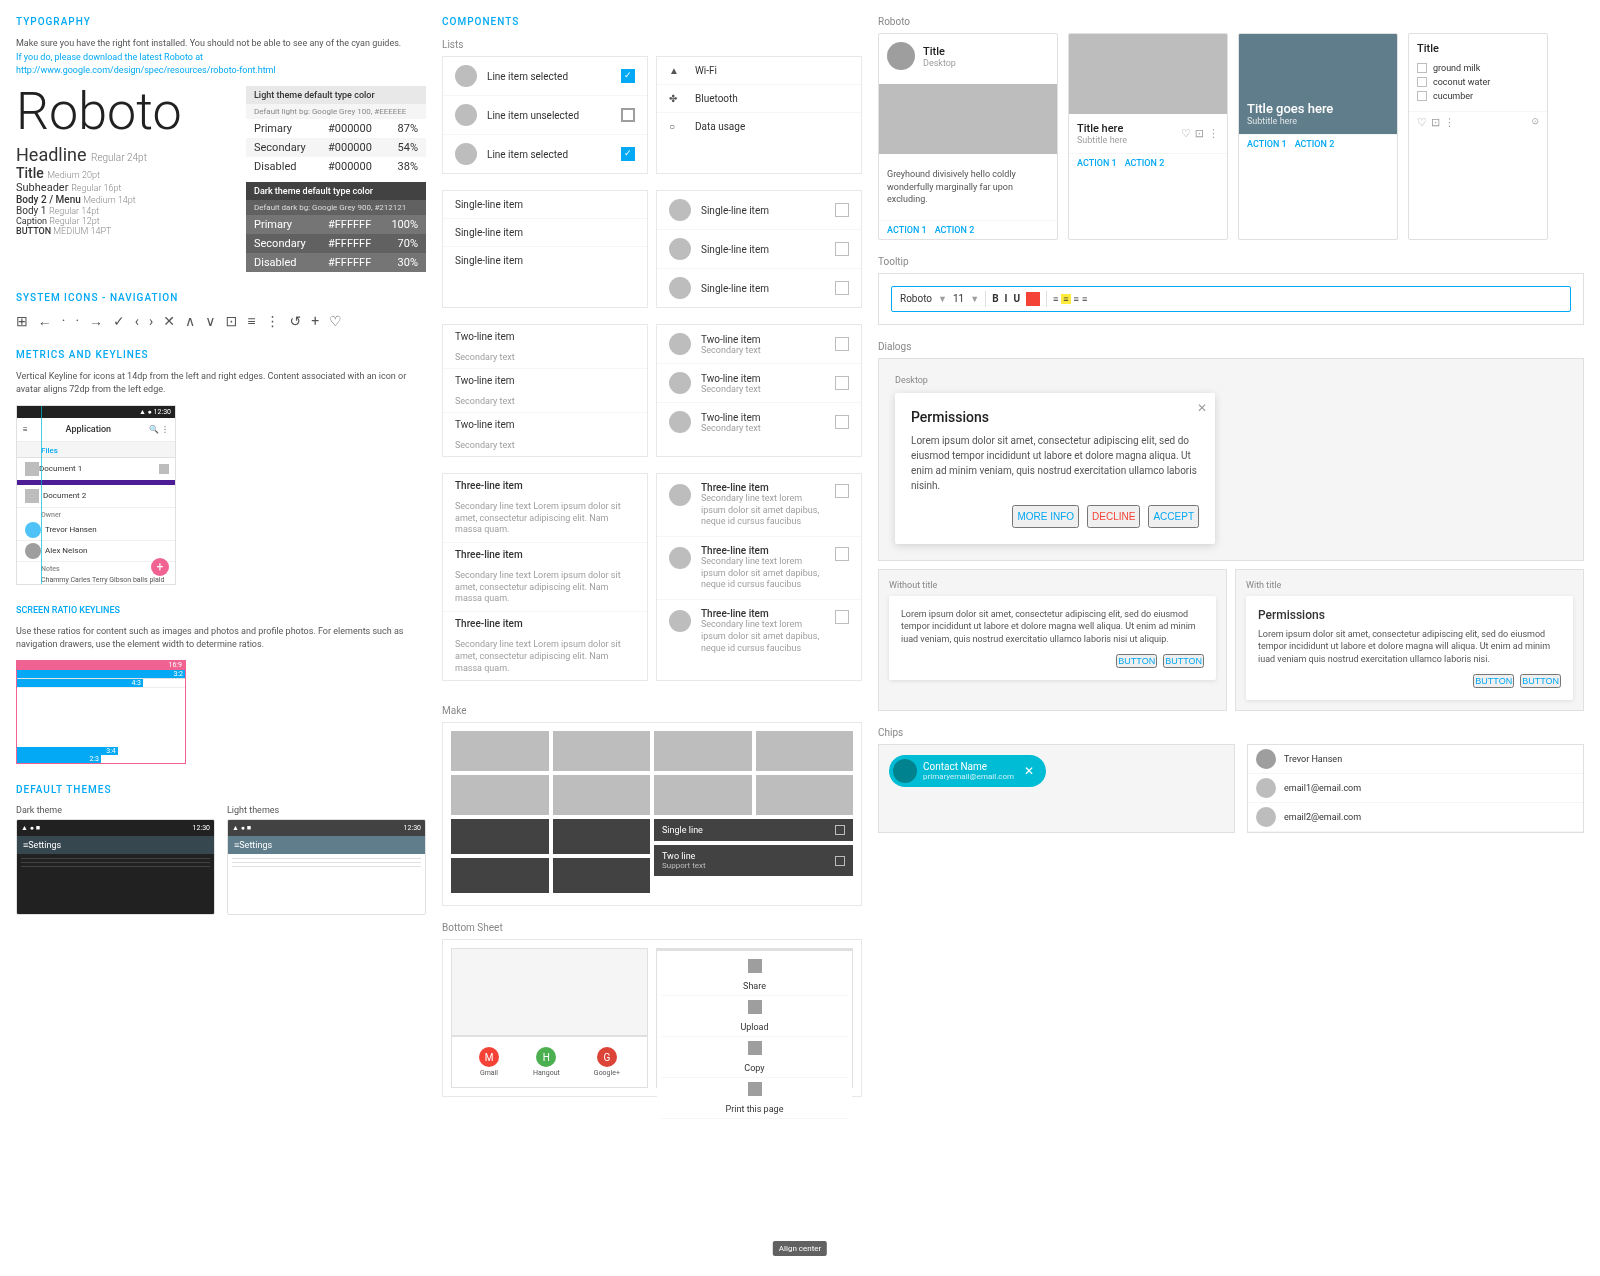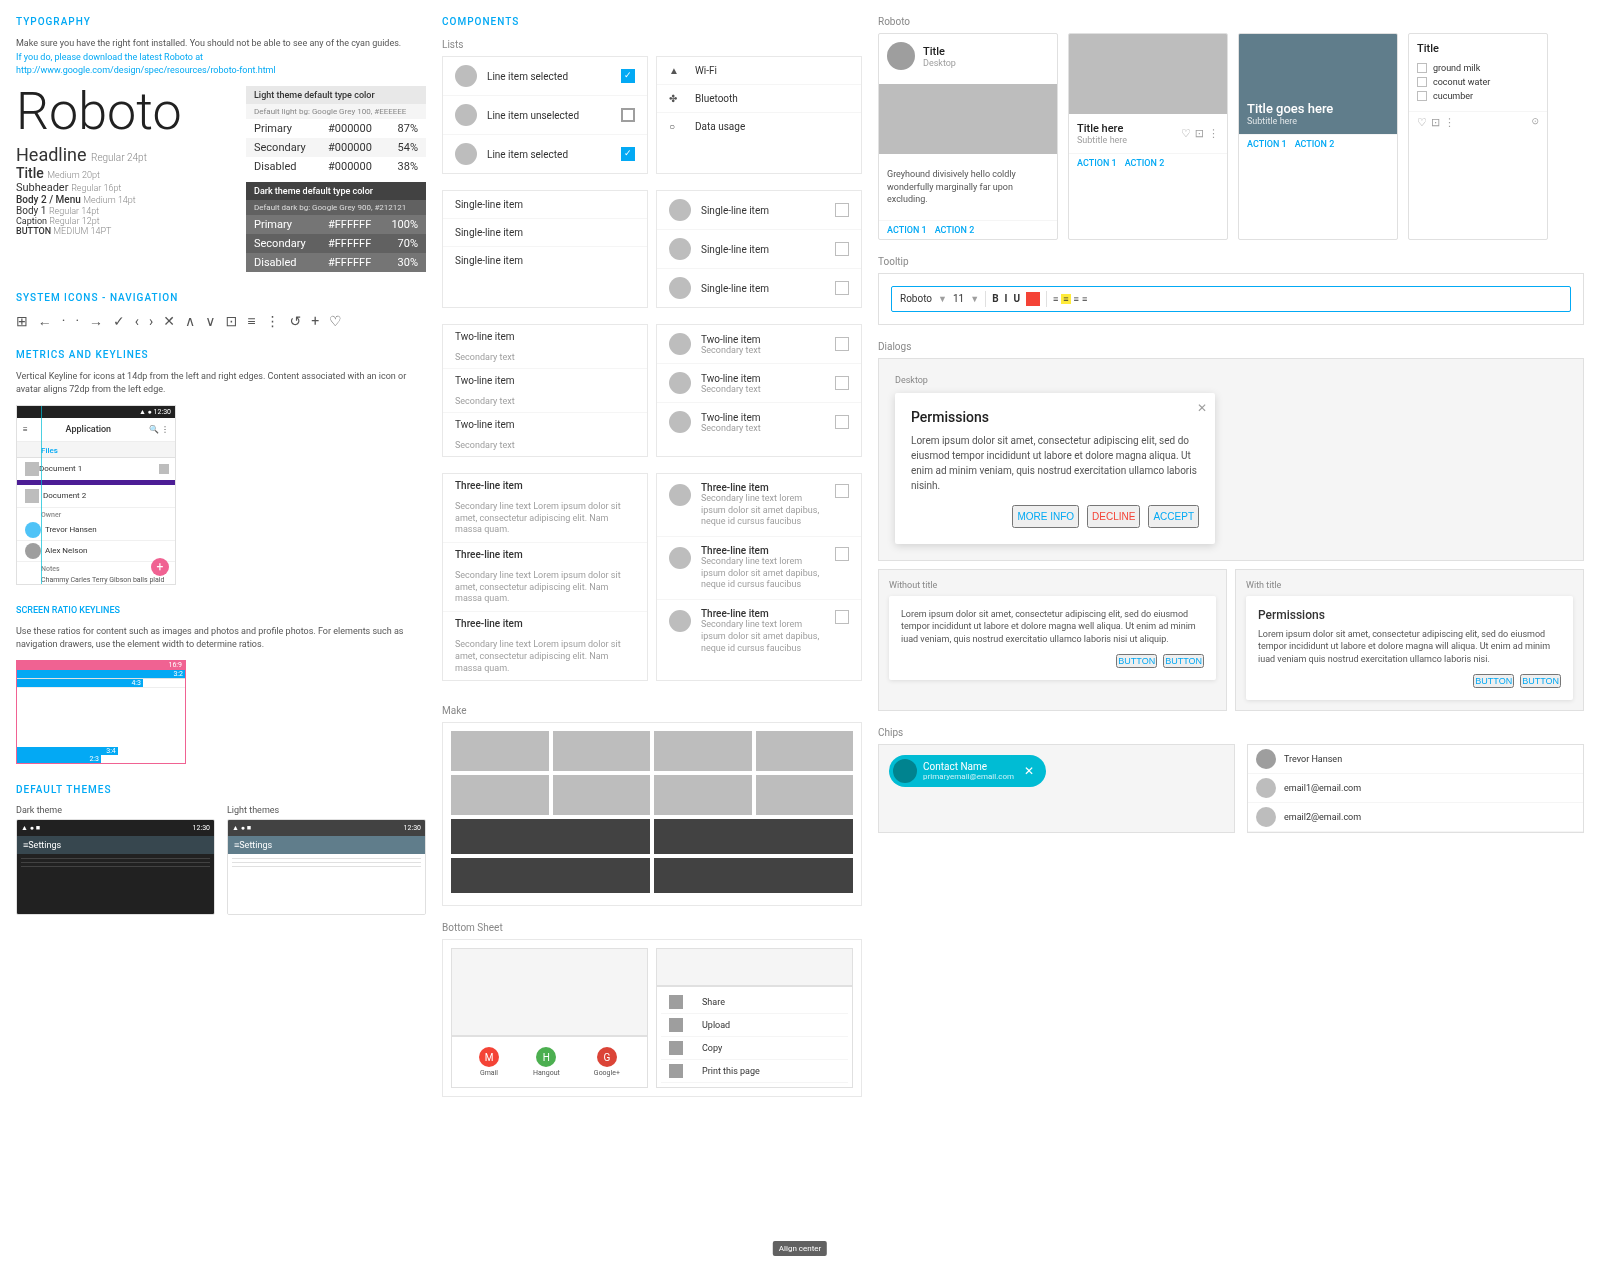--- a/index.html
+++ b/index.html
@@ -163,21 +163,21 @@
     .bs-top { flex: 1; background: #f5f5f5; }
     .bs-sheet {
       background: #fff;
       border-top: 2px solid #e0e0e0;
       padding: 4px;
     }
     .bs-icons-row { display: flex; justify-content: space-around; align-items: center; padding: 6px; }
     .bs-icon { display: flex; flex-direction: column; align-items: center; gap: 2px; font-size: 7px; color: #555; }
     .bs-icon-circle { width: 20px; height: 20px; border-radius: 50%; background: #F44336; display: flex; align-items: center; justify-content: center; color: #fff; font-size: 10px; }
     .bs-icon-circle.green { background: #4CAF50; }
-    .bs-list-item { display: flex; align-items: center; gap: 19px; padding: 4px 8px; font-size: 9px; border-bottom: 1px solid #f5f5f5; }
+    .bs-list-item { display: flex; align-items: center; gap: 8px; padding: 4px 8px; font-size: 9px; border-bottom: 1px solid #f5f5f5; flex-direction: column; }
     .bs-list-icon { width: 14px; height: 14px; background: #9e9e9e; }
 
     
     
     .cards-section { margin-bottom: 16px; }
     .card {
       border: 1px solid #e0e0e0;
       background: #fff;
       border-radius: 2px;
       overflow: hidden;
@@ -735,20 +735,35 @@
             <div class="grid-row">
               <div class="grid-cell dark" style="height:35px;"></div>
               <div class="grid-cell dark" style="height:35px;"></div>
             </div>
             <div class="grid-row" style="margin-top:4px;">
               <div class="grid-cell dark" style="height:35px;"></div>
               <div class="grid-cell dark" style="height:35px;"></div>
             </div>
           </div>
 
+          <div style="flex:1;">
+
+            <div style="background:#424242;padding:6px 8px;display:flex;align-items:center;justify-content:space-between;margin-bottom:4px;">
+              <span style="color:#fff;font-size:9px;">Single line</span>
+              <div style="width:10px;height:10px;border:1px solid #bdbdbd;"></div>
+            </div>
+
+            <div style="background:#424242;padding:6px 8px;display:flex;align-items:center;justify-content:space-between;">
+              <div>
+                <div style="color:#fff;font-size:9px;">Two line</div>
+                <div style="color:#bdbdbd;font-size:8px;">Support text</div>
+              </div>
+              <div style="width:10px;height:10px;border:1px solid #bdbdbd;"></div>
+            </div>
+          </div>
         </div>
       </div>
     </div>
 
     <div class="bottom-sheet-section">
       <div class="sub-section-title">Bottom Sheet</div>
       <div class="bottom-sheet-demo">
 
         <div class="bs-box">
           <div class="bs-top"></div>

